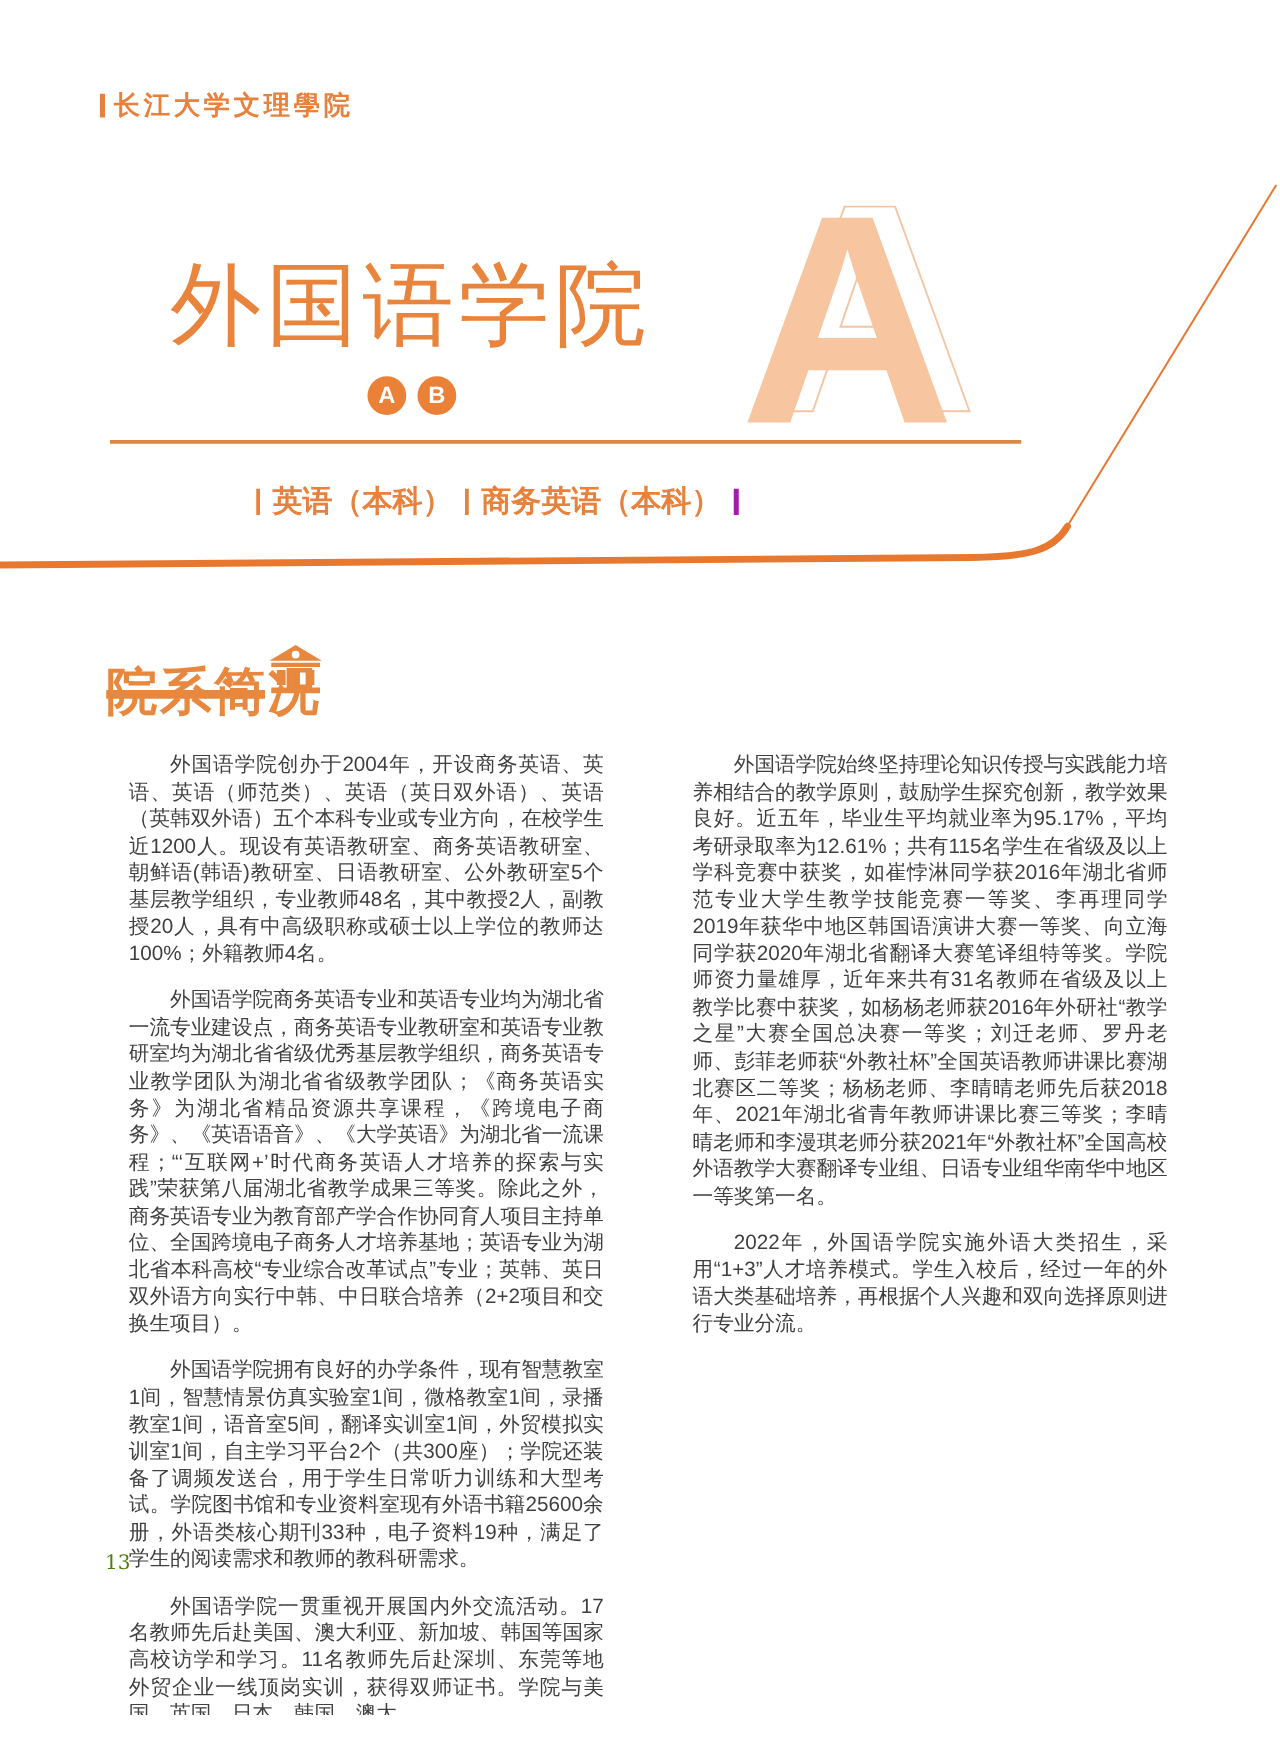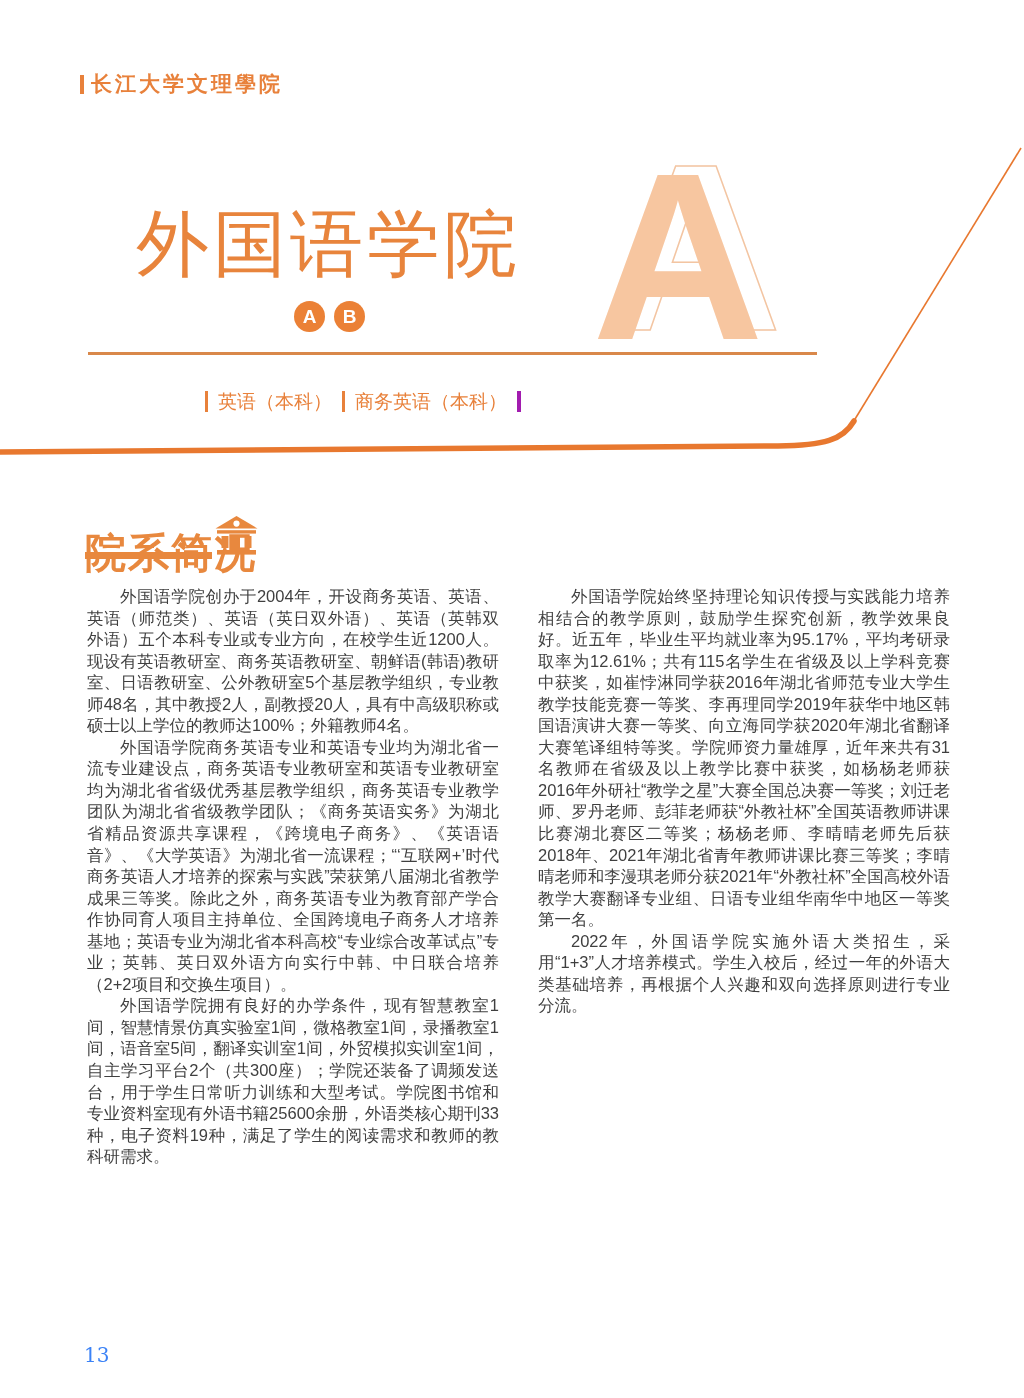--- a/index.html
+++ b/index.html
@@ -37,21 +37,21 @@
     color:transparent; -webkit-text-stroke:1.5px #F3C5A2;
   }
   .big-solid { position:absolute; left:0; top:0; font-size:238px; line-height:1; font-weight:bold; color:#F7C6A0; }
 
   
   .title-rule { position:absolute; left:88px; top:352px; width:729px; height:3px; background:#D9884A; }
 
   
   .majors {
     position:absolute; left:205px; top:391px; display:flex; align-items:center;
-    color:#E8813B; font-size:19px; font-weight:400;
+    color:#E8813B; font-size:24px; font-weight:700;
   }
   .major { border-left:3px solid #E8813B; padding:0 10px; line-height:21px; }
   .major.last { border-right:4px solid #a21caf; }
 
   
   .swoosh { position:absolute; left:0; top:0; width:1024px; height:1398px; pointer-events:none; }
 
   
   .section-header { position:absolute; left:85px; top:511px; width:220px; height:60px; }
   .section-title {
@@ -61,27 +61,27 @@
   .section-bar { position:absolute; left:0px; top:41px; width:127px; height:7px; background:#E8883E; }
   .bank-icon { position:absolute; left:129px; top:3px; }
 
   
   .col {
     position:absolute; top:586px; width:412px;
     font-size:16.5px; line-height:21.55px; color:#3F3F3F; text-align:justify;
   }
   .col-left { left:87px; }
   .col-right { left:538px; }
-  .col p { margin:0; }
+  .col p { margin:16px; }
   .col p.indent { text-indent:2em; }
 
   
   .page-number {
-    position:absolute; left:84px; top:1343px;
-    font-family:"DejaVu Serif", serif; font-size:20px; color:#3b82f6;
+    position:absolute; left:84px; top:1240px;
+    font-family:"DejaVu Serif", serif; font-size:16px; color:#4d7c0f;
   }
 </style>
 </head>
 <body>
 
 <div class="page">
 
   <svg class="swoosh" viewBox="0 0 1024 1398">
     <path d="M -4 452 L 778 446 C 824 445.5 843 440 854 421" fill="none" stroke="#E8782F" stroke-width="5.5" stroke-linecap="round"></path>
     <path d="M 852 424 L 1021 148" fill="none" stroke="#E8782F" stroke-width="1.6"></path>
@@ -122,20 +122,21 @@
       <rect x="18.5" y="22" width="7" height="12" fill="#E8883E"></rect>
       <rect x="30" y="22" width="7" height="12" fill="#E8883E"></rect>
       <rect x="2.5" y="36" width="39" height="4.6" fill="#E8883E"></rect>
     </svg>
   </div>
 
   <div class="col col-left">
     <p class="indent">外国语学院创办于2004年，开设商务英语、英语、英语（师范类）、英语（英日双外语）、英语（英韩双外语）五个本科专业或专业方向，在校学生近1200人。现设有英语教研室、商务英语教研室、朝鲜语(韩语)教研室、日语教研室、公外教研室5个基层教学组织，专业教师48名，其中教授2人，副教授20人，具有中高级职称或硕士以上学位的教师达100%；外籍教师4名。</p>
     <p class="indent">外国语学院商务英语专业和英语专业均为湖北省一流专业建设点，商务英语专业教研室和英语专业教研室均为湖北省省级优秀基层教学组织，商务英语专业教学团队为湖北省省级教学团队；《商务英语实务》为湖北省精品资源共享课程，《跨境电子商务》、《英语语音》、《大学英语》为湖北省一流课程；“‘互联网+’时代商务英语人才培养的探索与实践”荣获第八届湖北省教学成果三等奖。除此之外，商务英语专业为教育部产学合作协同育人项目主持单位、全国跨境电子商务人才培养基地；英语专业为湖北省本科高校“专业综合改革试点”专业；英韩、英日双外语方向实行中韩、中日联合培养（2+2项目和交换生项目）。</p>
     <p class="indent">外国语学院拥有良好的办学条件，现有智慧教室1间，智慧情景仿真实验室1间，微格教室1间，录播教室1间，语音室5间，翻译实训室1间，外贸模拟实训室1间，自主学习平台2个（共300座）；学院还装备了调频发送台，用于学生日常听力训练和大型考试。学院图书馆和专业资料室现有外语书籍25600余册，外语类核心期刊33种，电子资料19种，满足了学生的阅读需求和教师的教科研需求。</p>
+    <p class="indent">外国语学院一贯重视开展国内外交流活动。17名教师先后赴美国、澳大利亚、新加坡、韩国等国家高校访学和学习。11名教师先后赴深圳、东莞等地外贸企业一线顶岗实训，获得双师证书。学院与美国、英国、日本、韩国、澳大</p>
   </div>
 
   <div class="col col-right">
     <p class="indent">外国语学院始终坚持理论知识传授与实践能力培养相结合的教学原则，鼓励学生探究创新，教学效果良好。近五年，毕业生平均就业率为95.17%，平均考研录取率为12.61%；共有115名学生在省级及以上学科竞赛中获奖，如崔悖淋同学获2016年湖北省师范专业大学生教学技能竞赛一等奖、李再理同学2019年获华中地区韩国语演讲大赛一等奖、向立海同学获2020年湖北省翻译大赛笔译组特等奖。学院师资力量雄厚，近年来共有31名教师在省级及以上教学比赛中获奖，如杨杨老师获2016年外研社“教学之星”大赛全国总决赛一等奖；刘迁老师、罗丹老师、彭菲老师获“外教社杯”全国英语教师讲课比赛湖北赛区二等奖；杨杨老师、李晴晴老师先后获2018年、2021年湖北省青年教师讲课比赛三等奖；李晴晴老师和李漫琪老师分获2021年“外教社杯”全国高校外语教学大赛翻译专业组、日语专业组华南华中地区一等奖第一名。</p>
     <p class="indent">2022年，外国语学院实施外语大类招生，采用“1+3”人才培养模式。学生入校后，经过一年的外语大类基础培养，再根据个人兴趣和双向选择原则进行专业分流。</p>
   </div>
 
   <div class="page-number">13</div>
 
 </div>

